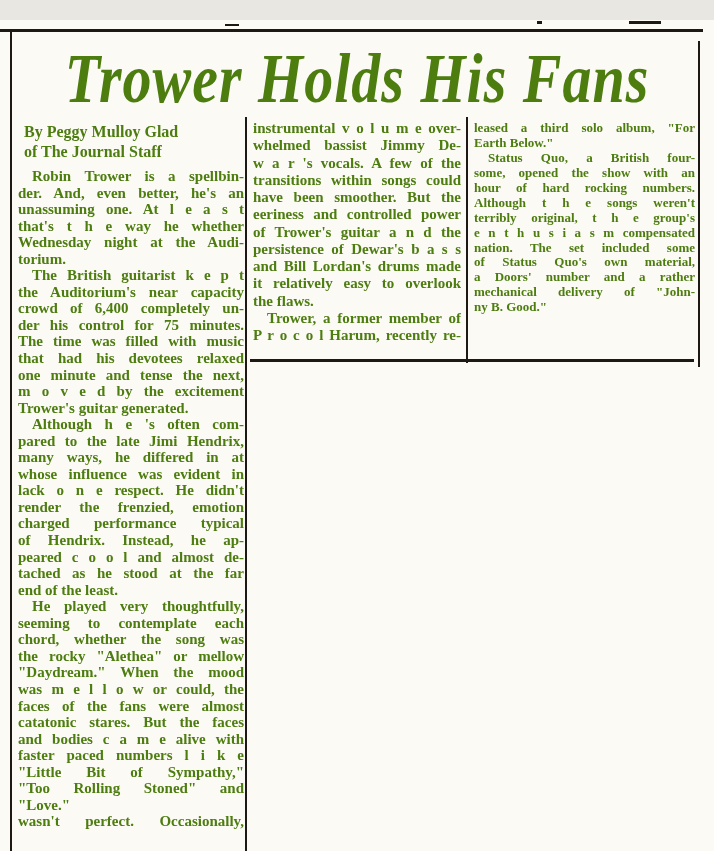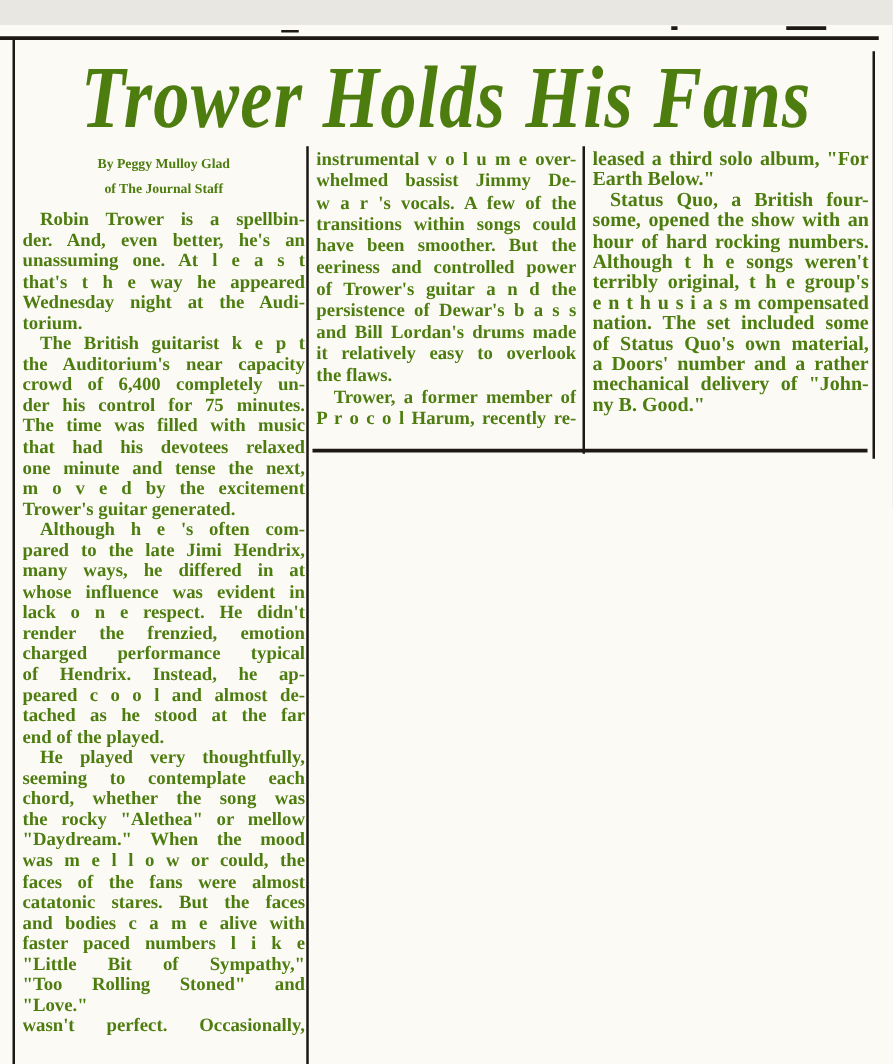--- a/index.html
+++ b/index.html
@@ -23,25 +23,24 @@
     font-size:58px;
     line-height:72px;
     letter-spacing:1px;
     transform:scaleY(1.22);
     transform-origin:center 30%;
     white-space:nowrap;
   }
   .col{position:absolute;top:100px;}
   .col-1{left:18px;width:226px;font-size:15px;line-height:16.55px;}
   .col-2{left:253px;width:208px;font-size:15px;line-height:17.6px;}
-  .col-3{left:474px;width:221px;font-size:16px;line-height:16.4px;}
+  .col-3{left:474px;width:221px;font-size:13px;line-height:16.4px;}
   .byline{
-    text-align:center;
     font-weight:bold;
-    font-size:11px;
+    font-size:16px;
     line-height:19.5px;
     padding:2px 6px 0 6px;
     margin-bottom:7px;
   }
   .para{margin:0;font-weight:bold;}
   .line{
     text-align:justify;
     text-align-last:justify;
     white-space:normal;
     overflow:hidden;
@@ -71,21 +70,21 @@
 
   <div class="col col-1">
     <div class="byline">
       <div>By Peggy Mulloy Glad</div>
       <div>of The Journal Staff</div>
     </div>
   <div class="para">
         <div class="line first">Robin Trower is a spellbin-</div>
         <div class="line">der. And, even better, he's an</div>
         <div class="line">unassuming one. At l e a s t</div>
-        <div class="line">that's t h e way he appeared</div>
+        <div class="line">that's t h e way he whether</div>
         <div class="line">Wednesday night at the Audi-</div>
         <div class="line flush">torium.</div>
       </div>
       <div class="para">
         <div class="line first">The British guitarist k e p t</div>
         <div class="line">the Auditorium's near capacity</div>
         <div class="line">crowd of 6,400 completely un-</div>
         <div class="line">der his control for 75 minutes.</div>
         <div class="line">The time was filled with music</div>
         <div class="line">that had his devotees relaxed</div>
@@ -97,21 +96,21 @@
         <div class="line first">Although h e 's often com-</div>
         <div class="line">pared to the late Jimi Hendrix,</div>
         <div class="line">many ways, he differed in at</div>
         <div class="line">whose influence was evident in</div>
         <div class="line">lack o n e respect. He didn't</div>
         <div class="line">render the frenzied, emotion</div>
         <div class="line">charged performance typical</div>
         <div class="line">of Hendrix. Instead, he ap-</div>
         <div class="line">peared c o o l and almost de-</div>
         <div class="line">tached as he stood at the far</div>
-        <div class="line flush">end of the played.</div>
+        <div class="line flush">end of the least.</div>
       </div>
       <div class="para">
         <div class="line first">He played very thoughtfully,</div>
         <div class="line">seeming to contemplate each</div>
         <div class="line">chord, whether the song was</div>
         <div class="line">the rocky "Alethea" or mellow</div>
         <div class="line">"Daydream." When the mood</div>
         <div class="line">was m e l l o w or could, the</div>
         <div class="line">faces of the fans were almost</div>
         <div class="line">catatonic stares. But the faces</div>

